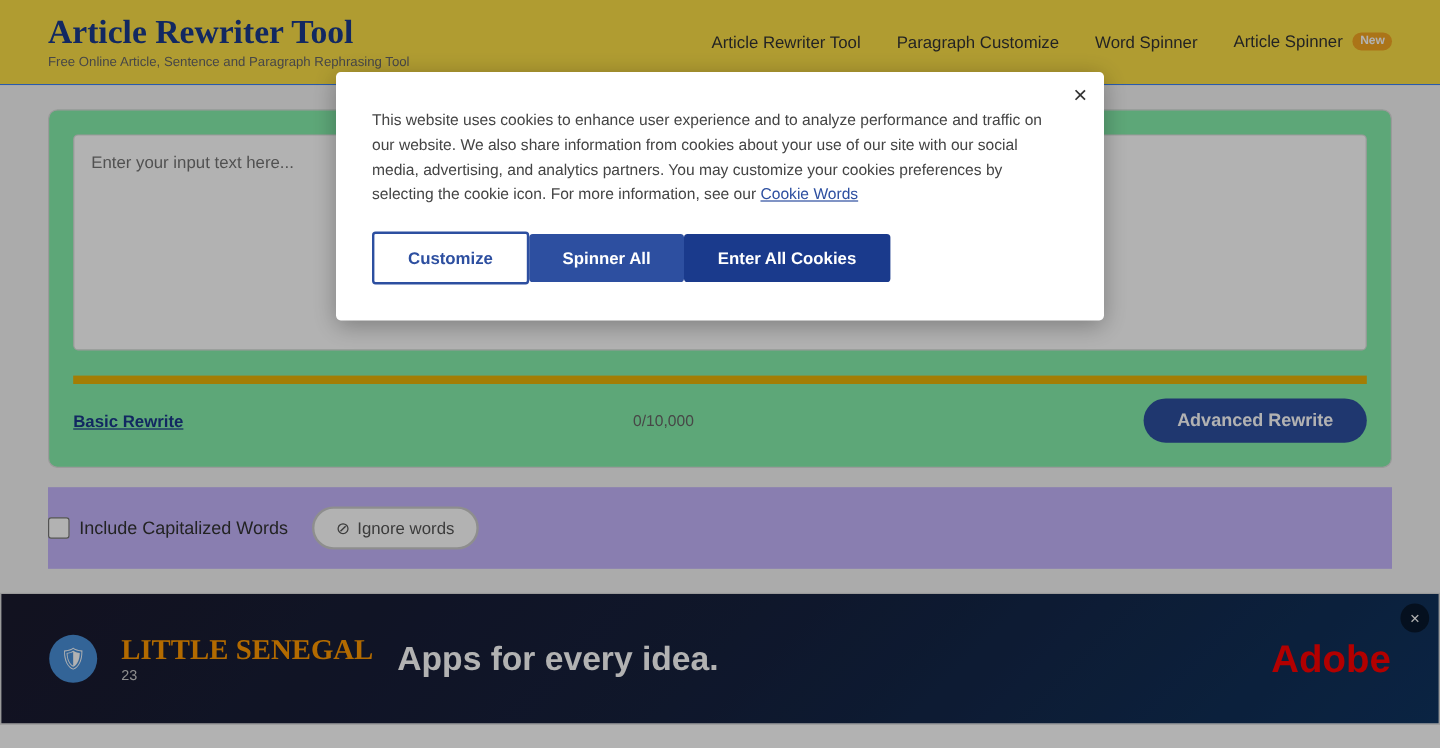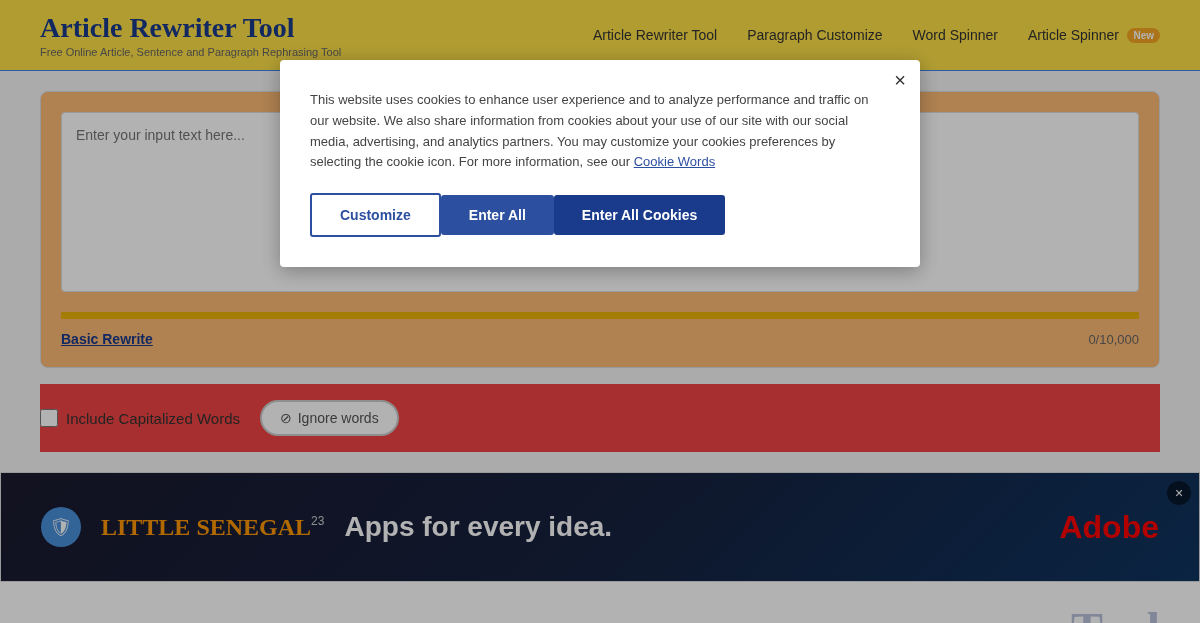--- a/index.html
+++ b/index.html
@@ -48,21 +48,21 @@
       margin-left: 4px;
       vertical-align: middle;
     }
 
     
     .main-content {
       padding: 20px 40px;
       background: #f5f5f5;
     }
     .tool-container {
-      background: #fdba74;
+      background: #86efac;
       border-radius: 8px;
       border: 1px solid #ddd;
       padding: 20px;
       margin-bottom: 16px;
     }
     .text-area-wrapper {
       position: relative;
     }
     .input-textarea {
       width: 100%;
@@ -108,21 +108,21 @@
       font-weight: bold;
       cursor: pointer;
     }
 
     
     .options-row {
       display: flex;
       align-items: center;
       gap: 20px;
       padding: 16px 0;
-      background: #ef4444;
+      background: #c4b5fd;
     }
     .checkbox-label {
       display: flex;
       align-items: center;
       gap: 8px;
       font-size: 15px;
       color: #333;
       cursor: pointer;
     }
     .checkbox-input {
@@ -179,21 +179,21 @@
       border-radius: 50%;
       display: flex;
       align-items: center;
       justify-content: center;
       color: white;
       font-size: 18px;
       flex-shrink: 0;
     }
     .ad-text-area {
       display: flex;
-      flex-direction: row;
+      flex-direction: column;
     }
     .ad-title {
       color: #ff9900;
       font-size: 24px;
       font-weight: bold;
       font-family: Georgia, serif;
     }
     .ad-sub {
       color: #ccc;
       font-size: 12px;
@@ -338,20 +338,21 @@
 </header>
 
 <div class="main-content">
   <div class="tool-container">
     <div class="text-area-wrapper">
       <textarea class="input-textarea" placeholder="Enter your input text here..." style=""></textarea>
     </div>
     <div class="toolbar-bottom">
       <button class="basic-rewrite-btn">Basic Rewrite</button>
       <span class="word-count">0/10,000</span>
+      <button class="advanced-rewrite-btn">Advanced Rewrite</button>
     </div>
   </div>
 
   <div class="options-row">
     <label class="checkbox-label">
       <input type="checkbox" class="checkbox-input" style="">
       <span>Include Capitalized Words</span>
     </label>
     <button class="ignore-words-btn">
       <span>⊘</span>
@@ -381,17 +382,17 @@
 
 <div class="overlay">
   <div class="cookie-banner">
     <button class="cookie-close">×</button>
     <p class="cookie-text">
       <span>This website uses cookies to enhance user experience and to analyze performance and traffic on our website. We also share information from cookies about your use of our site with our social media, advertising, and analytics partners. You may customize your cookies preferences by selecting the cookie icon. For more information, see our</span>
       <a class="cookie-link">Cookie Words</a>
     </p>
     <div class="cookie-buttons">
       <button class="customize-btn">Customize</button>
-      <button class="reject-btn">Enter All</button>
+      <button class="reject-btn">Spinner All</button>
       <button class="accept-btn">Enter All Cookies</button>
     </div>
   </div>
 </div>
 
 </body></html>

